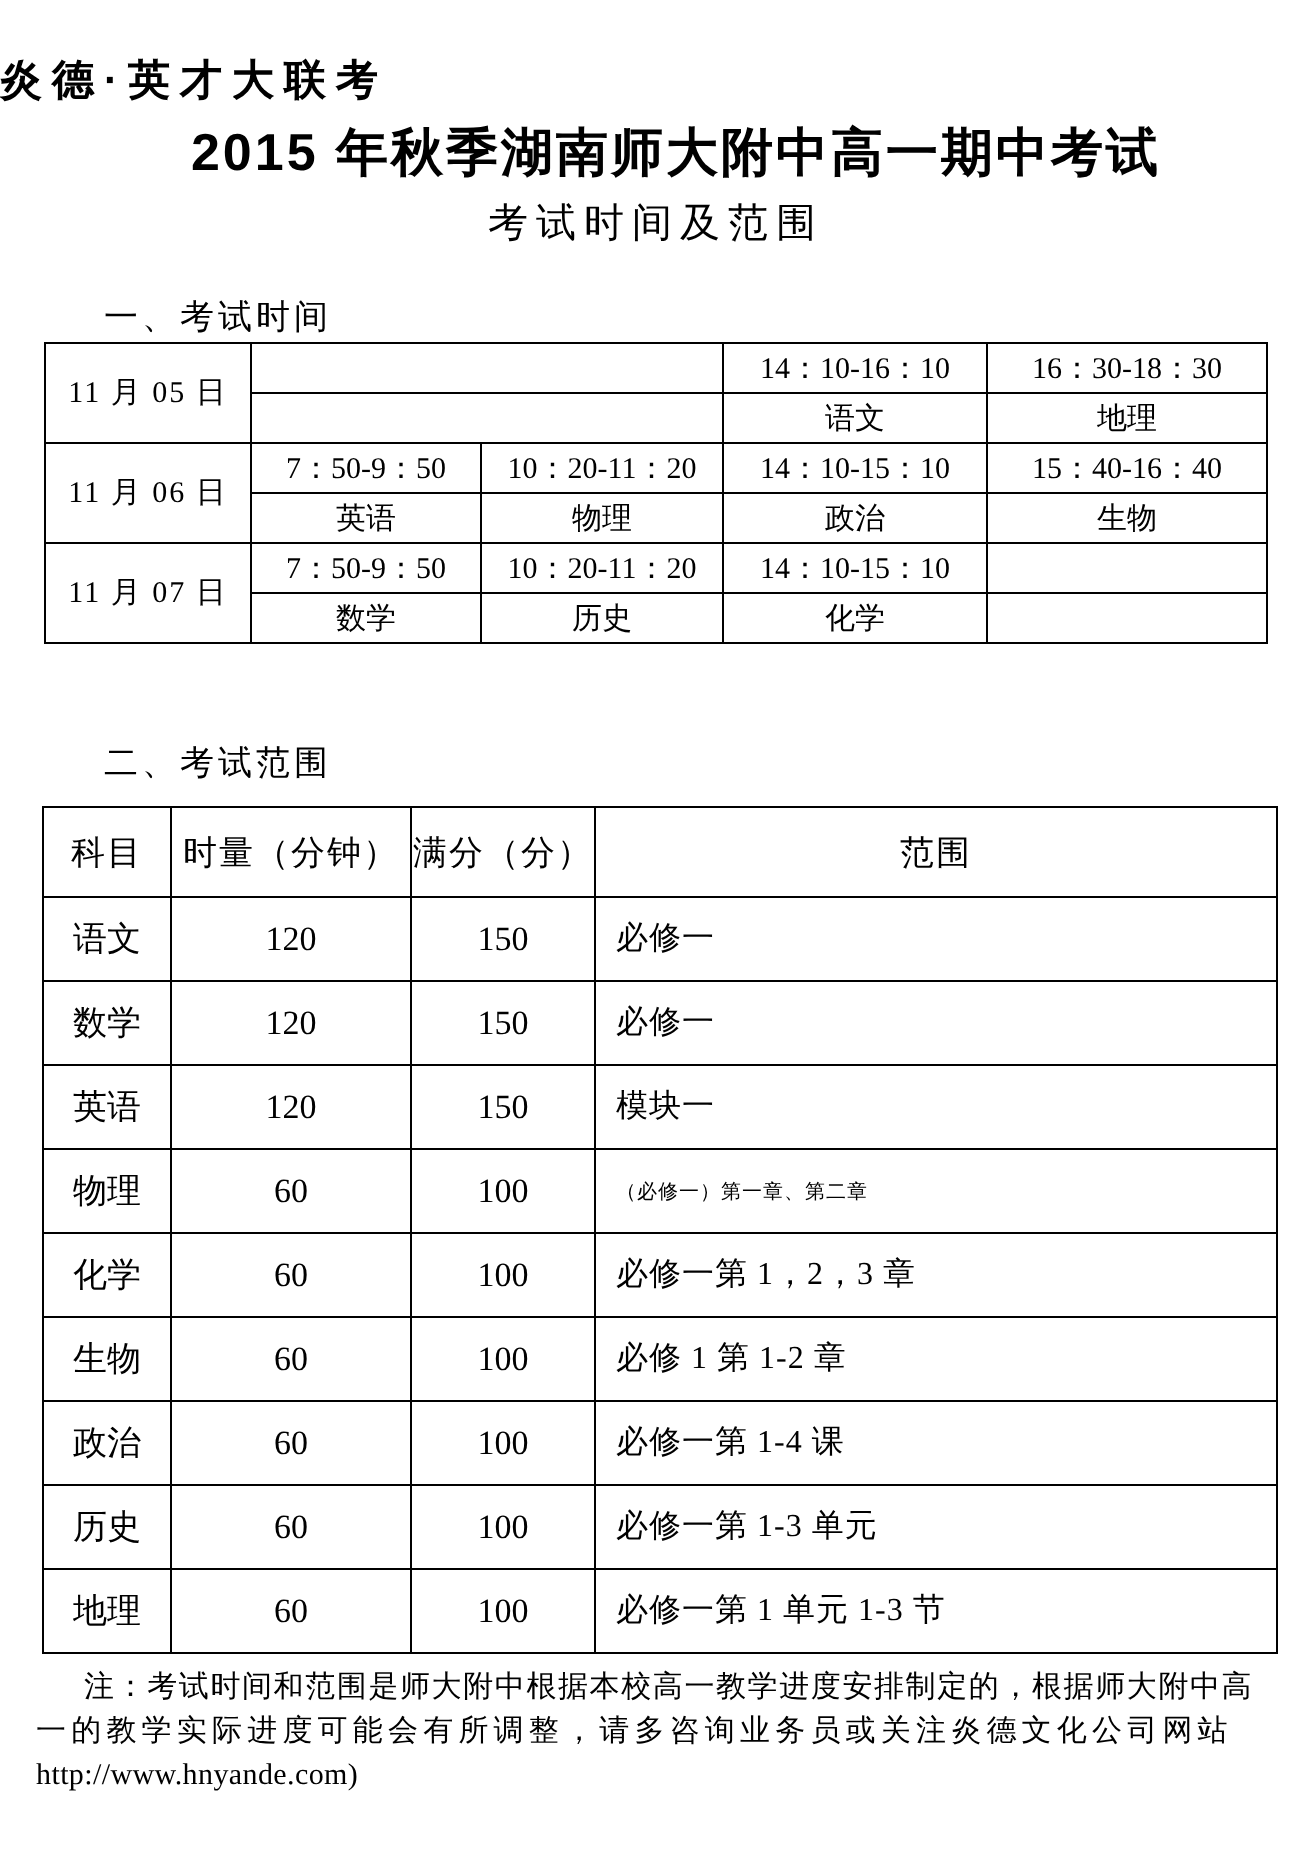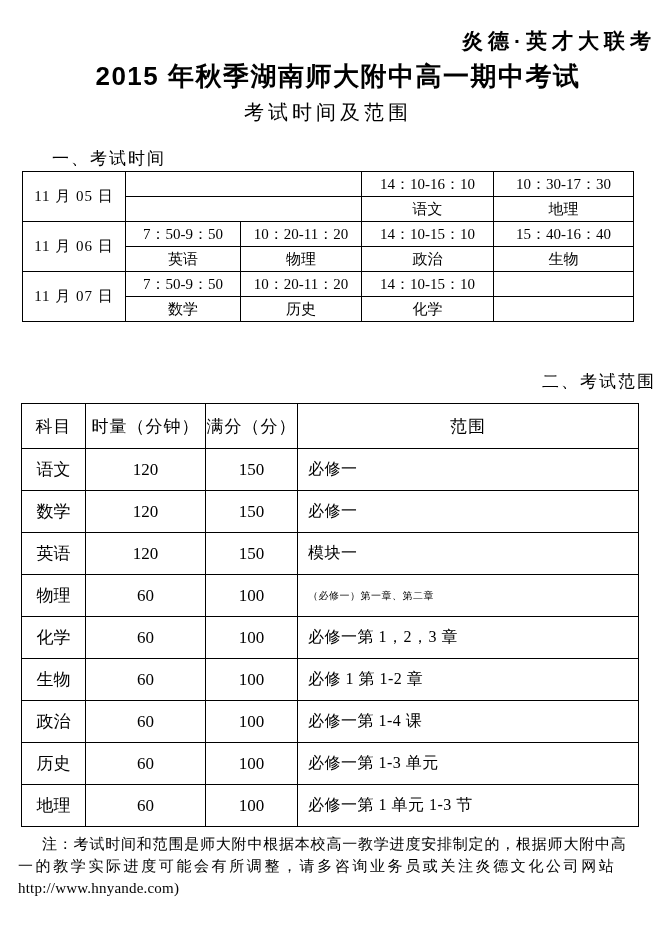--- a/index.html
+++ b/index.html
@@ -4,42 +4,42 @@
 <style>
   * { margin:0; padding:0; box-sizing:border-box; }
   html, body { width:656px; height:933px; background:#ffffff; color:#000000; overflow:hidden; }
   body { font-family:"Liberation Serif","DejaVu Serif",serif; }
 
   .page { position:relative; width:656px; height:933px; background:#ffffff; }
 
   .sans { font-family:"Liberation Sans","DejaVu Sans",sans-serif; }
 
   .brand {
-    margin-top:26px; text-align:right;
+    margin-top:26px; text-align:left;
     font-size:21px; font-weight:bold; letter-spacing:5px; line-height:30px;
   }
   .main-title {
     margin-top:4px; text-align:center;
     font-size:26px; font-weight:bold; letter-spacing:1.5px; line-height:32px;padding-left:20px;
   }
   .subtitle {
     margin-top:8px; text-align:center;
     font-size:20px; font-weight:normal; letter-spacing:4px; line-height:24px;
   }
   .date-range {
     margin-top:13px; text-align:center;
     font-size:16px; letter-spacing:1px; line-height:20px;
   }
 
   .section-heading {
     font-size:17px; letter-spacing:2px; line-height:20px;
     margin-left:52px;
   }
   .section-heading.first { margin-top:25px; }
-  .section-heading.second { margin-top:50px;text-align:right; }
+  .section-heading.second { margin-top:50px; }
 
   table { border-collapse:collapse; table-layout:fixed; }
   td, th {
     border:1.5px solid #000000;
     text-align:center; vertical-align:middle;
     font-weight:normal; overflow:hidden; white-space:nowrap;
   }
 
   .schedule-table { margin-top:2px; margin-left:22px; width:611px; }
   .schedule-table td { height:25px; font-size:15px; }
@@ -73,21 +73,21 @@
         <col style="width:115px">
         <col style="width:121px">
         <col style="width:132px">
         <col style="width:140px">
     </colgroup>
     <tbody>
       <tr>
         <td rowspan="2" class="date-cell">11 月 05 日</td>
         <td colspan="2"></td>
         <td>14：10-16：10</td>
-        <td>10：30-17：30</td>
+        <td>16：30-18：30</td>
       </tr>
       <tr>
         <td colspan="2"></td>
         <td>语文</td>
         <td>地理</td>
       </tr>
       <tr>
         <td rowspan="2" class="date-cell">11 月 06 日</td>
         <td>7：50-9：50</td>
         <td>10：20-11：20</td>

